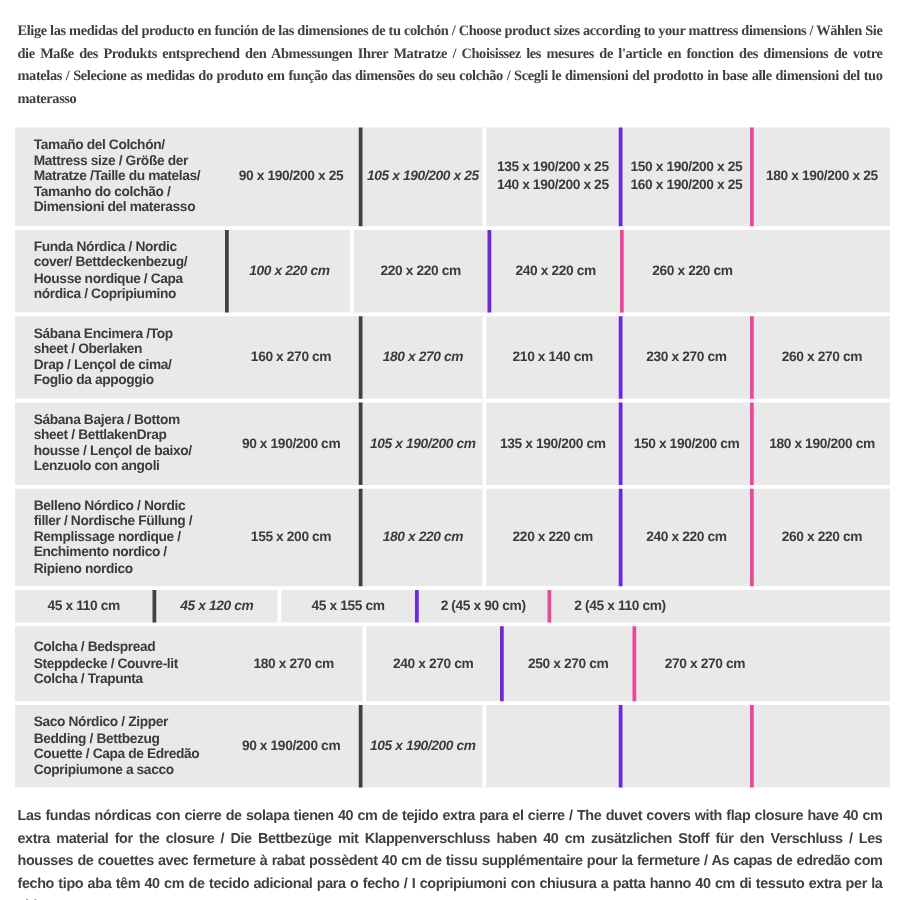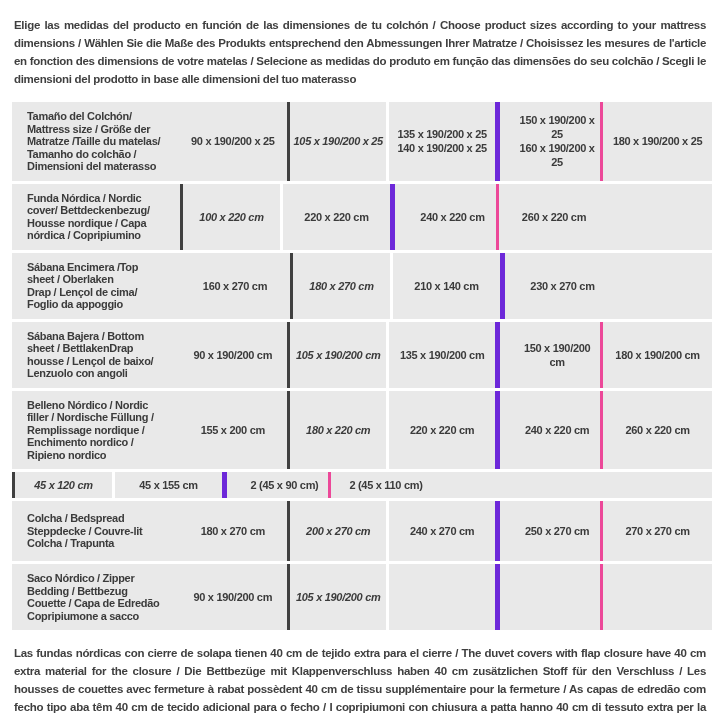--- a/index.html
+++ b/index.html
@@ -17,21 +17,21 @@
   }
   .intro, .footnote {
     font-size: 11.5px;
     font-weight: bold;
     line-height: 18px;
     letter-spacing: -0.3px;
     text-align: justify;
     color: #3f3f3f;
     white-space: pre-line;
   }
-  .intro { margin: 2px 2px 10px 2px; }
+  .intro { margin: 2px 2px 10px 2px; font-family: Liberation Serif, serif; }
   .footnote { margin: 10px 2px 0 2px; }
   .size-table { width: 700px; margin: 14px auto; }
   .t-row {
     display: flex;
     align-items: stretch;
     background: #e9e9e9;
     margin-bottom: 3px;
   }
   .cell {
     display: flex;
@@ -53,21 +53,21 @@
   .cell.val {
     justify-content: center;
     text-align: center;
     line-height: 14px;
     white-space: pre-line;
     padding: 6px 2px;
   }
   .cell.v0 { width: 110px; }
   .cell.v1 { width: 100px; border-left: 3px solid #404040; font-style: italic; }
   .cell.v2 { width: 110px; border-left: 3px solid #ffffff; }
-  .cell.v3 { width: 106px; border-left: 5px solid #6d28d9; padding-left: 16px; }
+  .cell.v3 { width: 106px; border-left: 3px solid #6d28d9; }
   .cell.v4 { width: 113px; border-left: 3px solid #ec4899; }
 </style>
 </head>
 <body>
 
 <div class="page">
   <div class="intro">Elige las medidas del producto en función de las dimensiones de tu colchón / Choose product sizes according to your mattress dimensions / Wählen Sie die Maße des Produkts entsprechend den Abmessungen Ihrer Matratze / Choisissez les mesures de l'article en fonction des dimensions de votre matelas / Selecione as medidas do produto em função das dimensões do seu colchão / Scegli le dimensioni del prodotto in base alle dimensioni del tuo materasso</div>
 
   <div class="size-table">
       <div class="t-row">
@@ -96,20 +96,21 @@
       </div>
       <div class="t-row">
         <div class="cell label">Sábana Encimera /Top
 sheet / Oberlaken
 Drap / Lençol de cima/
 Foglio da appoggio</div>
         <div class="cell val v0">160 x 270 cm</div>
         <div class="cell val v1">180 x 270 cm</div>
         <div class="cell val v2">210 x 140 cm</div>
         <div class="cell val v3">230 x 270 cm</div>
+        <div class="cell val v4">260 x 270 cm</div>
       </div>
       <div class="t-row">
         <div class="cell label">Sábana Bajera / Bottom
 sheet / BettlakenDrap
 housse / Lençol de baixo/
 Lenzuolo con angoli</div>
         <div class="cell val v0">90 x 190/200 cm</div>
         <div class="cell val v1">105 x 190/200 cm</div>
         <div class="cell val v2">135 x 190/200 cm</div>
         <div class="cell val v3">150 x 190/200 cm</div>
@@ -121,31 +122,31 @@
 Remplissage nordique /
 Enchimento nordico /
 Ripieno nordico</div>
         <div class="cell val v0">155 x 200 cm</div>
         <div class="cell val v1">180 x 220 cm</div>
         <div class="cell val v2">220 x 220 cm</div>
         <div class="cell val v3">240 x 220 cm</div>
         <div class="cell val v4">260 x 220 cm</div>
       </div>
       <div class="t-row">
+        <div class="cell val v0">45 x 110 cm</div>
         <div class="cell val v1">45 x 120 cm</div>
         <div class="cell val v2">45 x 155 cm</div>
         <div class="cell val v3">2 (45 x 90 cm)</div>
         <div class="cell val v4">2 (45 x 110 cm)</div>
       </div>
       <div class="t-row">
         <div class="cell label">Colcha / Bedspread
 Steppdecke / Couvre-lit
 Colcha / Trapunta</div>
         <div class="cell val v0">180 x 270 cm</div>
-        <div class="cell val v1">200 x 270 cm</div>
         <div class="cell val v2">240 x 270 cm</div>
         <div class="cell val v3">250 x 270 cm</div>
         <div class="cell val v4">270 x 270 cm</div>
       </div>
       <div class="t-row">
         <div class="cell label">Saco Nórdico / Zipper
 Bedding / Bettbezug
 Couette  / Capa de Edredão
 Copripiumone a sacco</div>
         <div class="cell val v0">90 x 190/200 cm</div>

